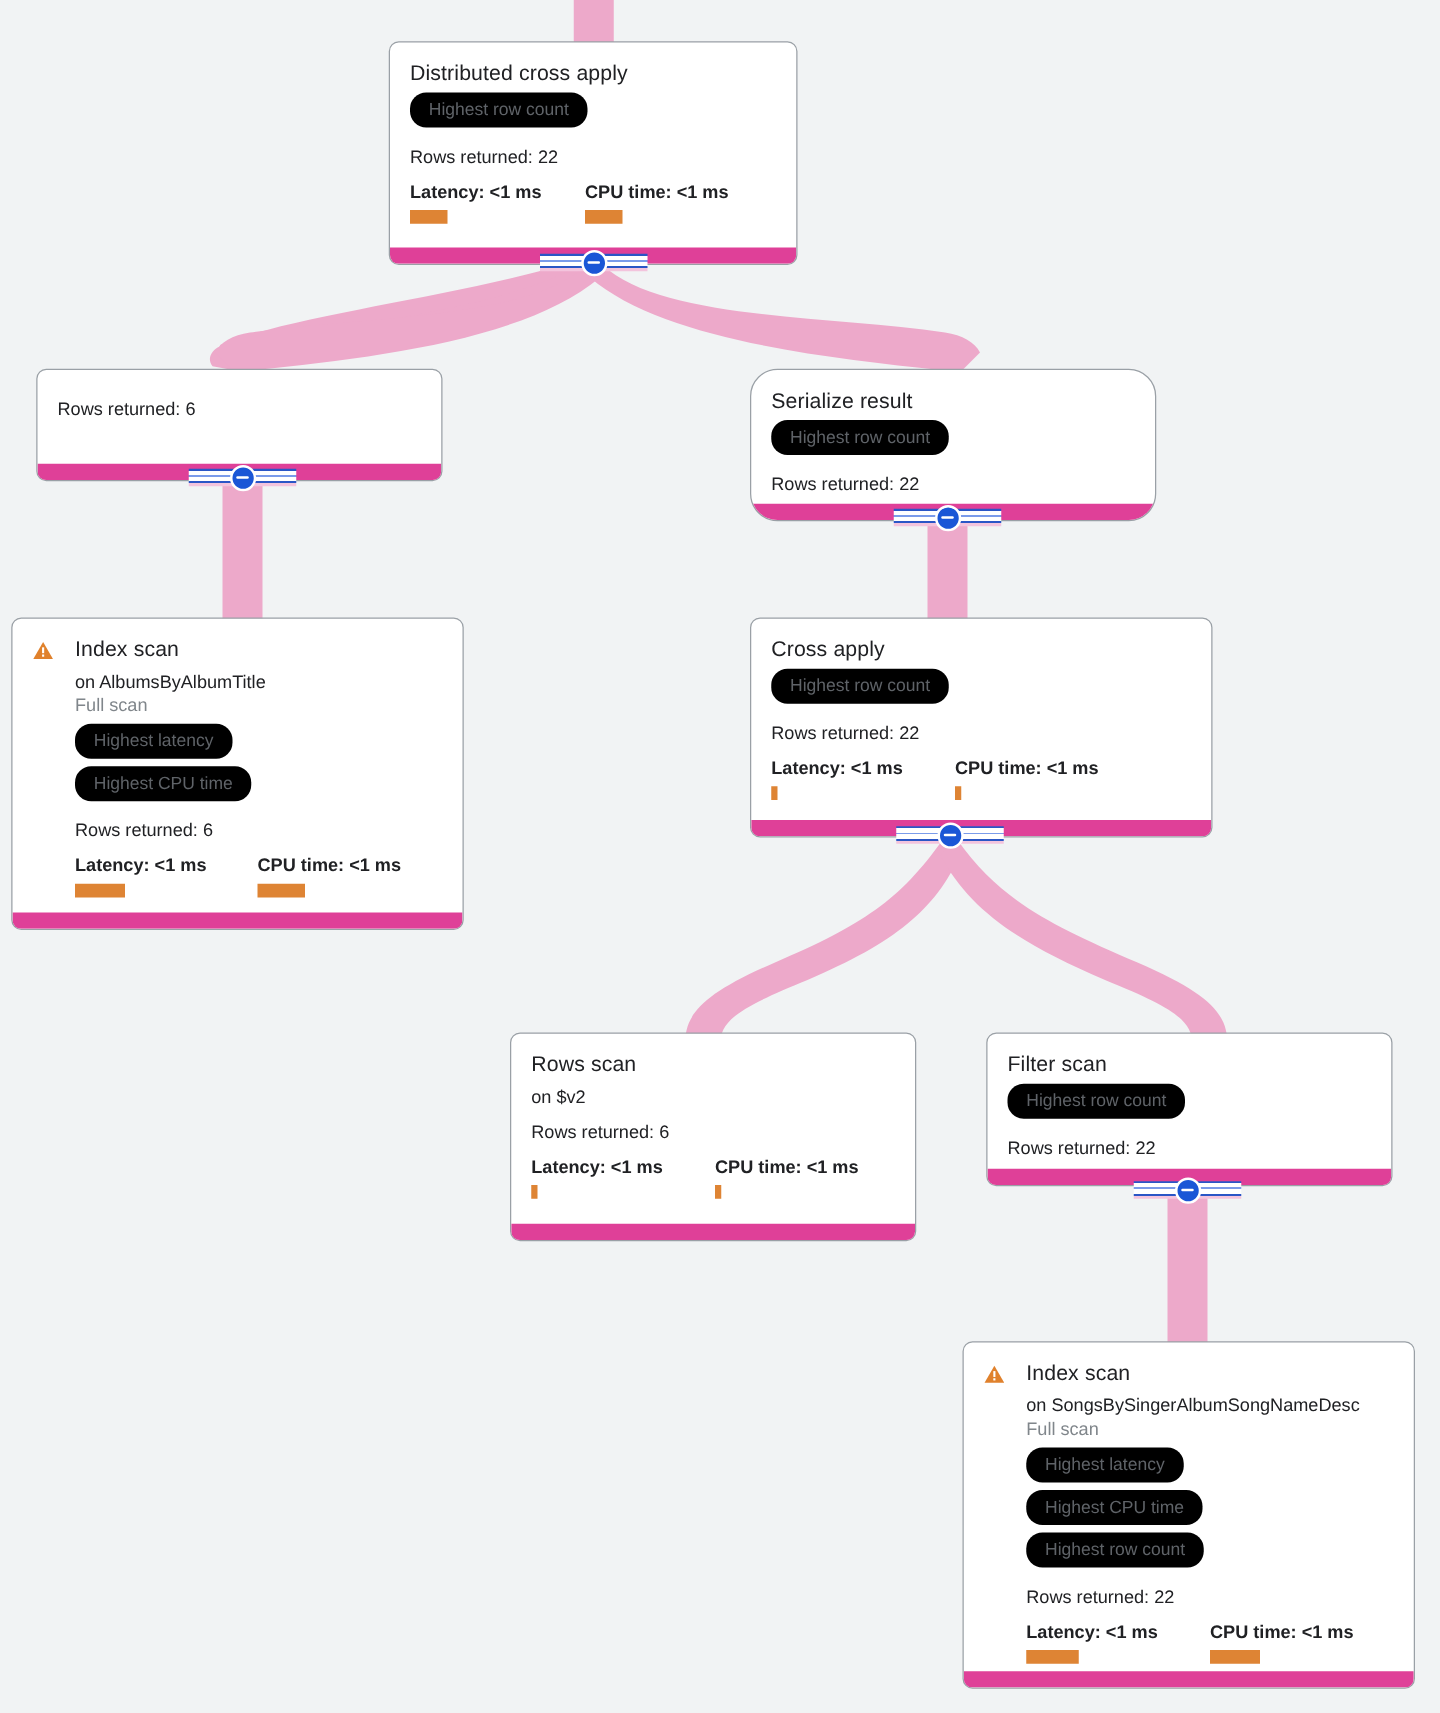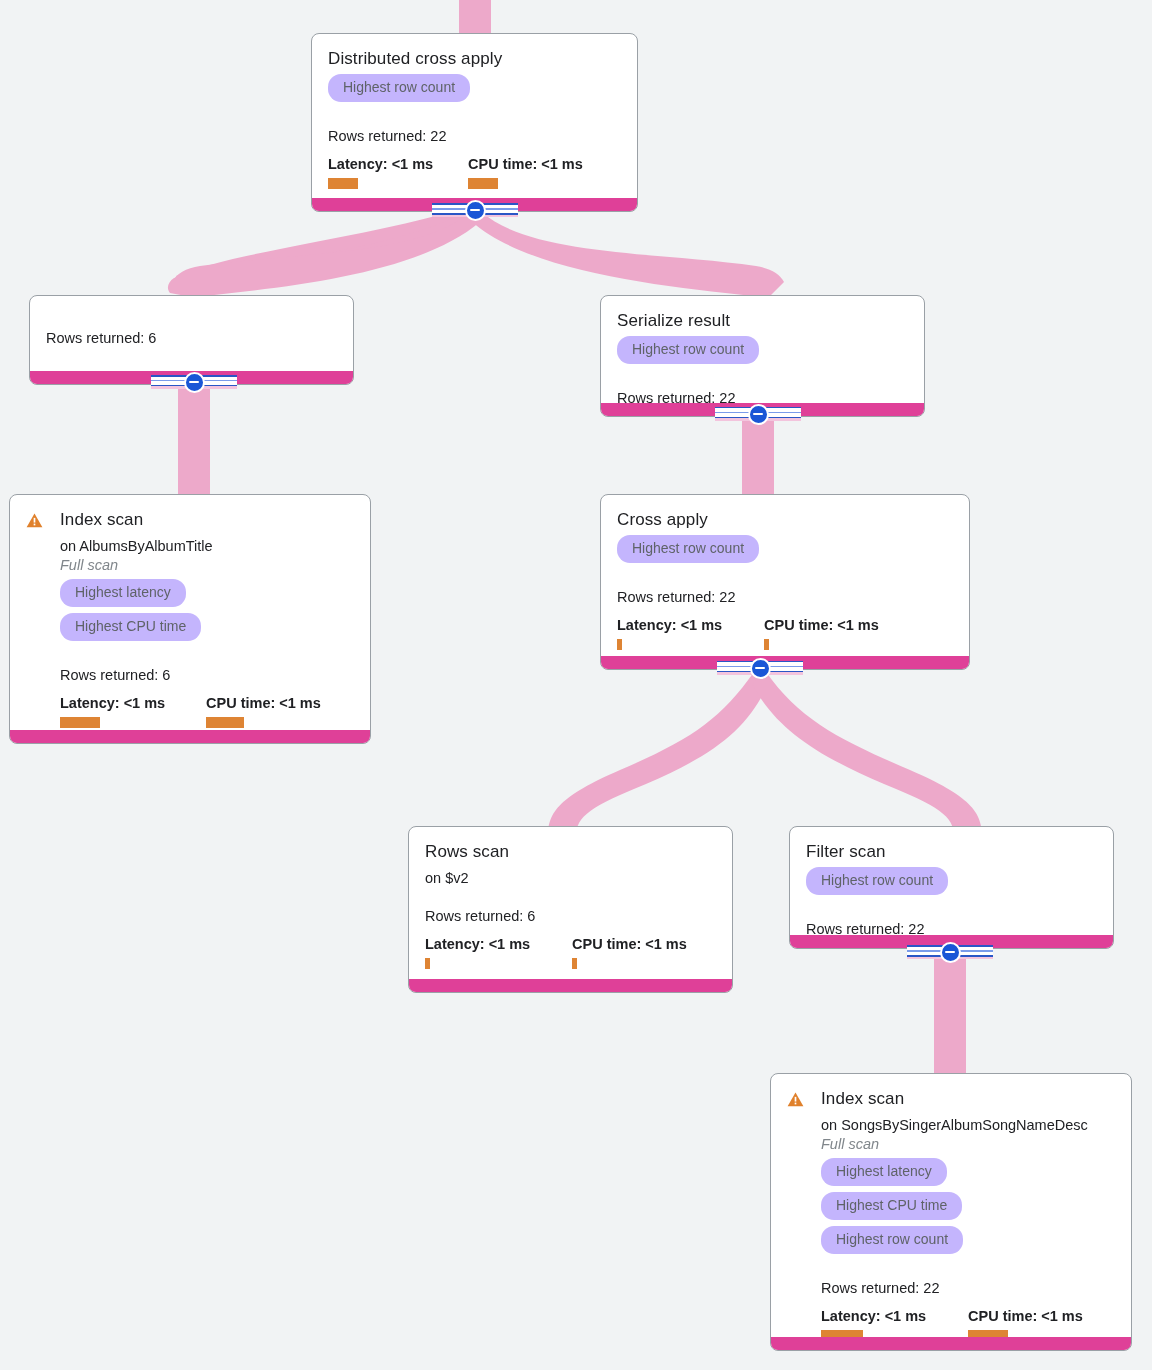--- a/index.html
+++ b/index.html
@@ -68,41 +68,40 @@
     line-height: 20px;
     color: #202124;
     white-space: nowrap;
     margin-top: 5px;
   }
   .node-sub2 {
     font-size: 14.5px;
     line-height: 19px;
     color: #80868b;
     white-space: nowrap;
-    font-style: italic;
   }
   .badges {
     margin-top: 4px;
   }
   .badge {
     display: inline-block;
-    background: #c4b5fd;
+    background: #000000;
     color: #5f6368;
     font-size: 14px;
     line-height: 17px;
     padding: 5px 15px 6px 15px;
     border-radius: 13px;
     margin-bottom: 6px;
     white-space: nowrap;
   }
   .rows-line {
     font-size: 14.5px;
     line-height: 20px;
     color: #202124;
-    margin-top: 18px;
+    margin-top: 8px;
     white-space: nowrap;
   }
   .metrics {
     display: flex;
     flex-direction: row;
     margin-top: 9px;
   }
   .metric {
     display: block;
   }
@@ -249,21 +248,21 @@
     </div>
     <div class="node-footer" style="position:absolute;bottom:0;left:0;"></div>
   </div>
   <div class="collapse-btn" style="left:151px; top:371px;">
     <div class="collapse-rail"></div>
     <div class="collapse-circle">
       <div class="collapse-minus"></div>
     </div>
   </div>
 
-  <div class="node" style="left:600px; top:295px; width:325px; height:122px;">
+  <div class="node" style="left:600px; top:295px; width:325px; height:122px;border-radius:22px;">
     <div class="node-body">
       <div class="content-col">
         <div class="node-title">Serialize result</div>
         <div class="badges">
           <span class="badge">Highest row count</span>
         </div>
         <div class="rows-line">Rows returned: 22</div>
       </div>
     </div>
     <div class="node-footer" style="position:absolute;bottom:0;left:0;"></div>

